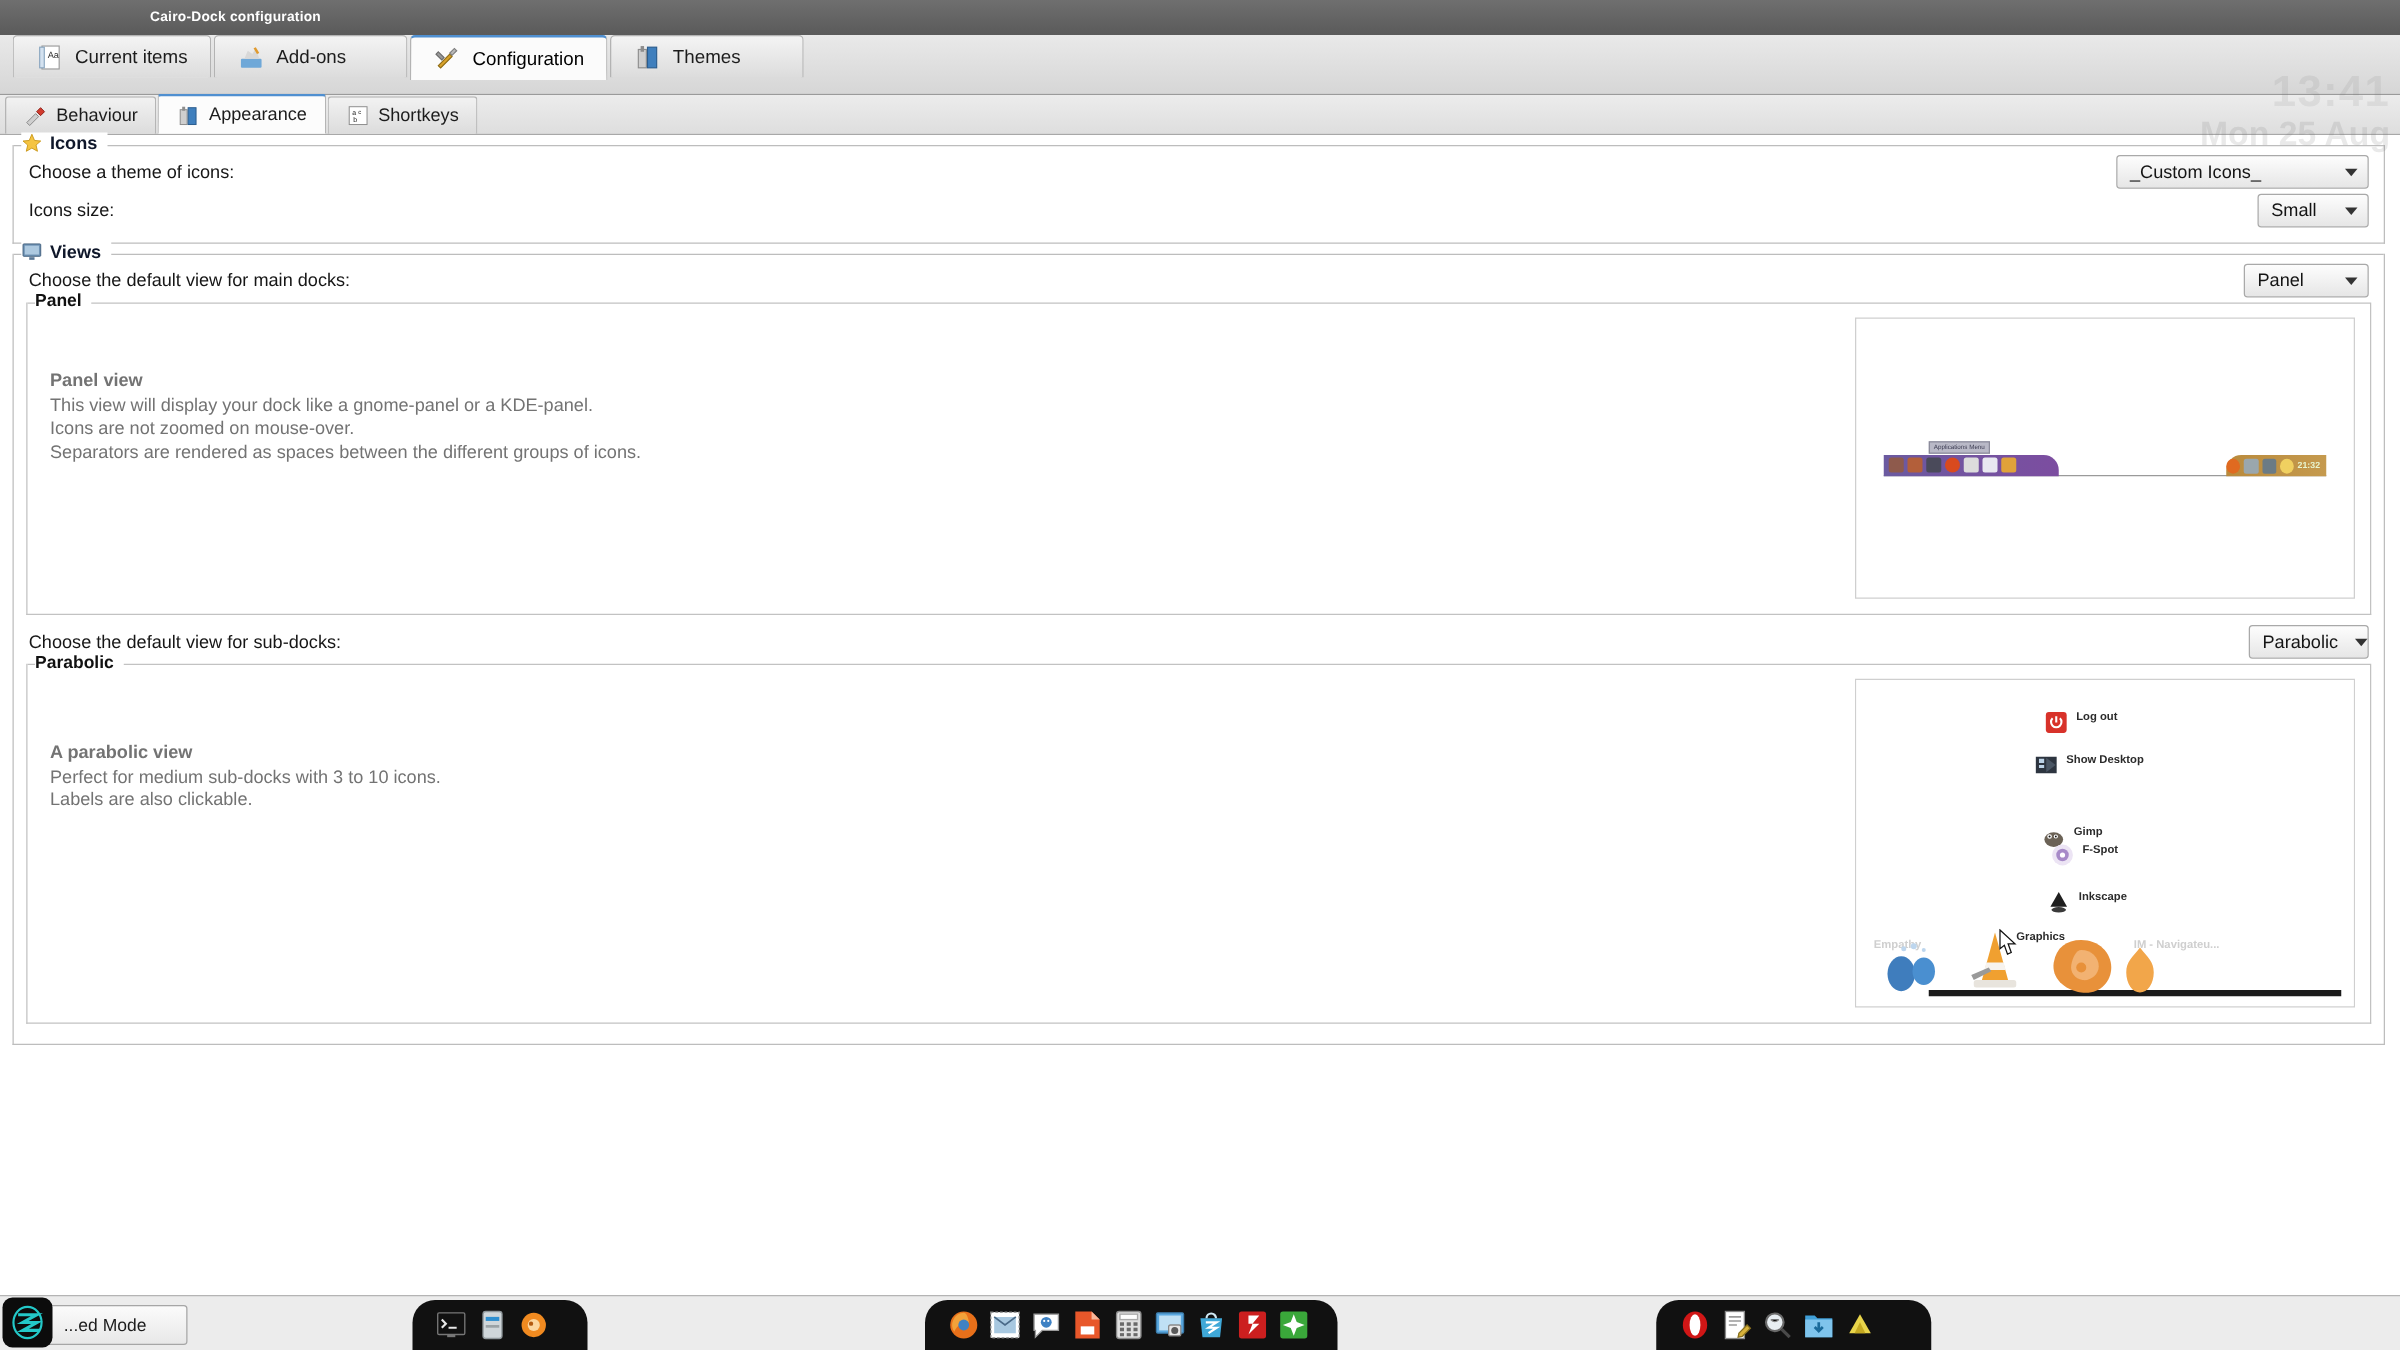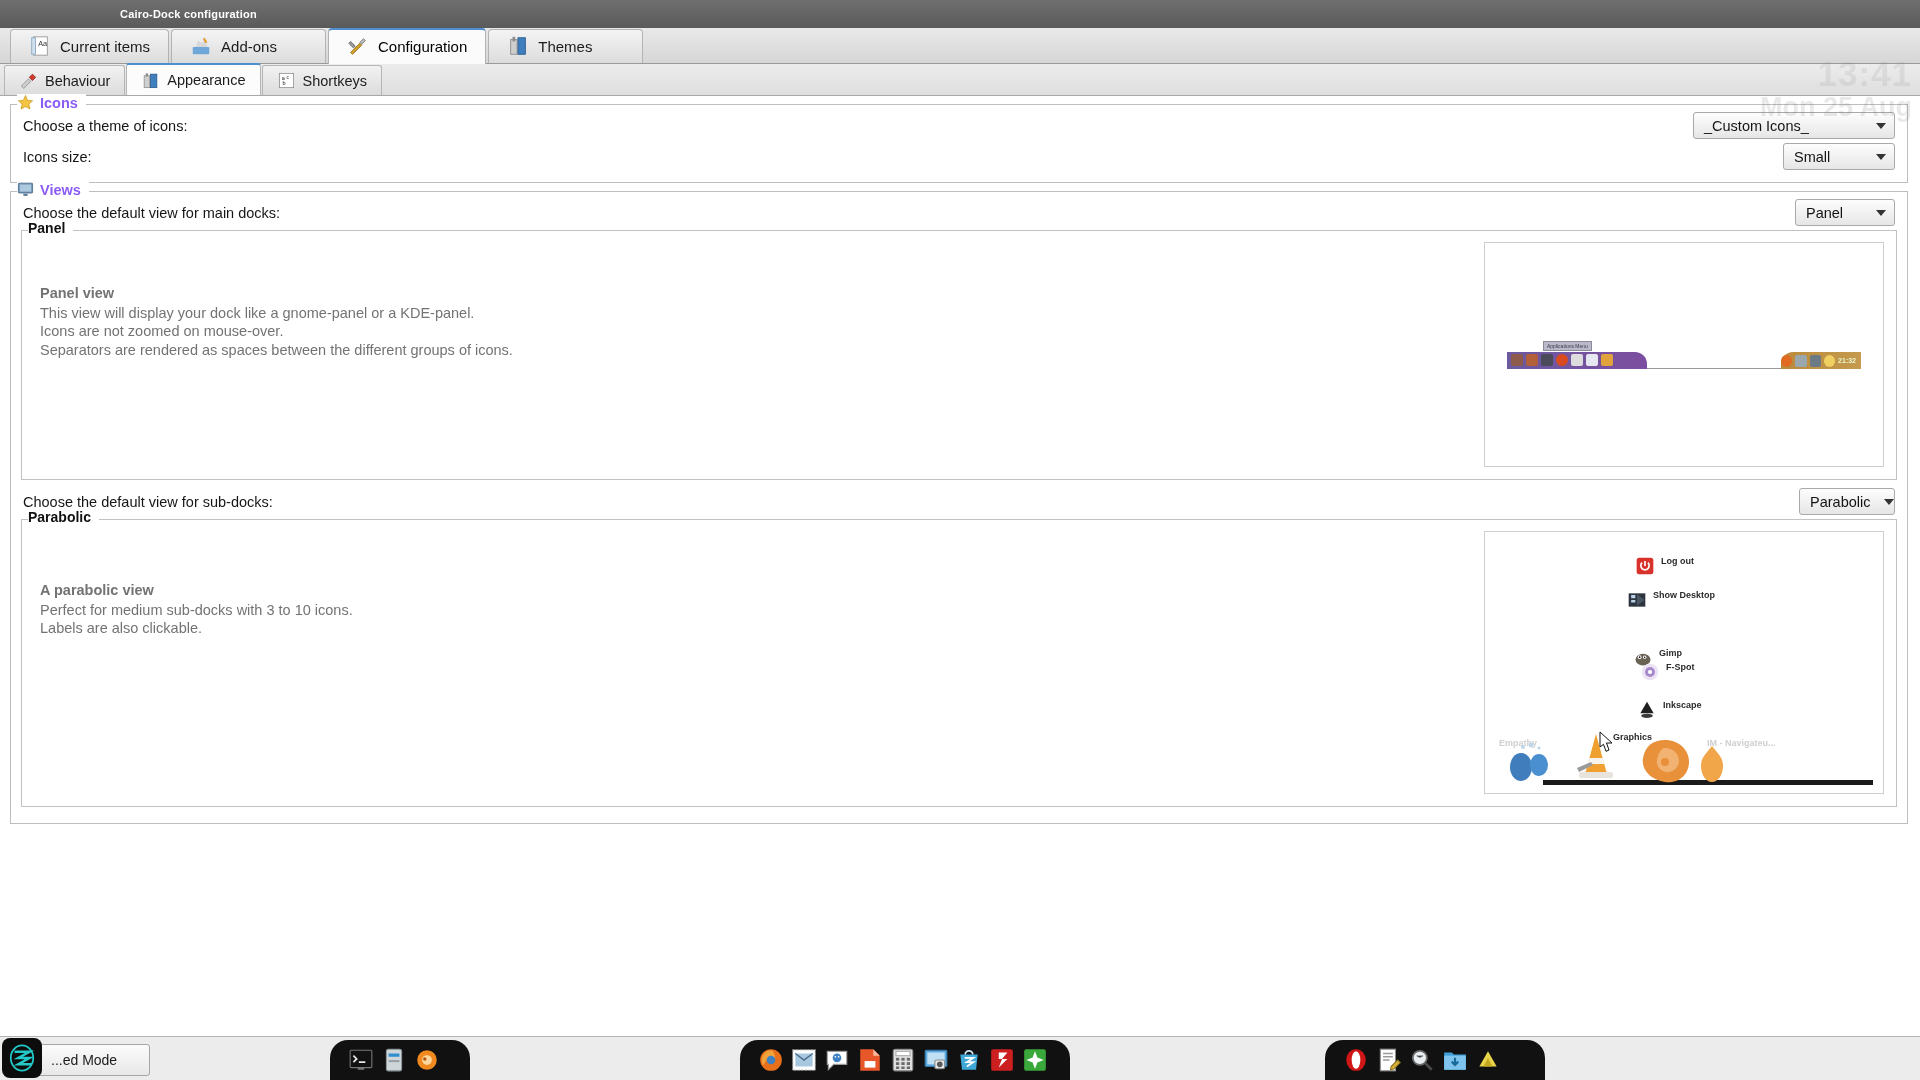--- a/index.html
+++ b/index.html
@@ -54,24 +54,24 @@
     display: flex; align-items: center;
     padding-left: 120px;
     font-size: 11px;
     font-weight: bold;
     letter-spacing: .2px;
   }
 
   
   .tabbar-main {
     position: relative;
-    height: 36px;
+    height: 48px;
     background: linear-gradient(to bottom, #e9e9e9, #d6d6d6);
     border-bottom: 1px solid #9a9a9a;
-    display: flex; align-items: center;
+    display: flex; align-items: flex-start;
     padding-left: 10px;
   }
   .tab-main {
     height: 34px;
     min-width: 155px;
     display: flex; align-items: center; gap: 9px;
     padding: 0 18px;
     font-size: 15px;
     color: #1c1c1c;
     background: linear-gradient(to bottom, #f4f4f4, #dcdcdc);
@@ -133,21 +133,21 @@
     padding: 6px 8px 10px 8px;
   }
   .group-legend {
     position: absolute;
     top: -10px; left: 6px;
     display: flex; align-items: center; gap: 6px;
     background: #ffffff;
     padding-right: 8px;
     font-size: 14.5px;
     font-weight: bold;
-    color: #8b5cf6;
+    color: #0f172a;
   }
   .group::before {
     content: "";
     position: absolute; top: 0; left: 0; right: 0;
     border-top: 1px solid #bdbdbd;
   }
   .group.with-legend::before {
     left: 0; right: 0;
   }
 
@@ -175,21 +175,21 @@
     white-space: nowrap;
   }
   .combo .caret {
     width: 0; height: 0;
     border-left: 5px solid transparent;
     border-right: 5px solid transparent;
     border-top: 6px solid #333;
     margin-left: 4px;
   }
   .combo.w-theme { width: 202px; }
-  .combo.w-size  { width: 112px; }
+  .combo.w-size  { width: 89px; }
   .combo.w-view  { width: 100px; }
   .combo.w-sub   { width: 96px; padding-right:6px; }
 
   
   .viewbox {
     position: relative;
     border: 1px solid #c2c2c2;
     border-top: none;
     margin: 2px 2px 6px 2px;
     height: 250px;

